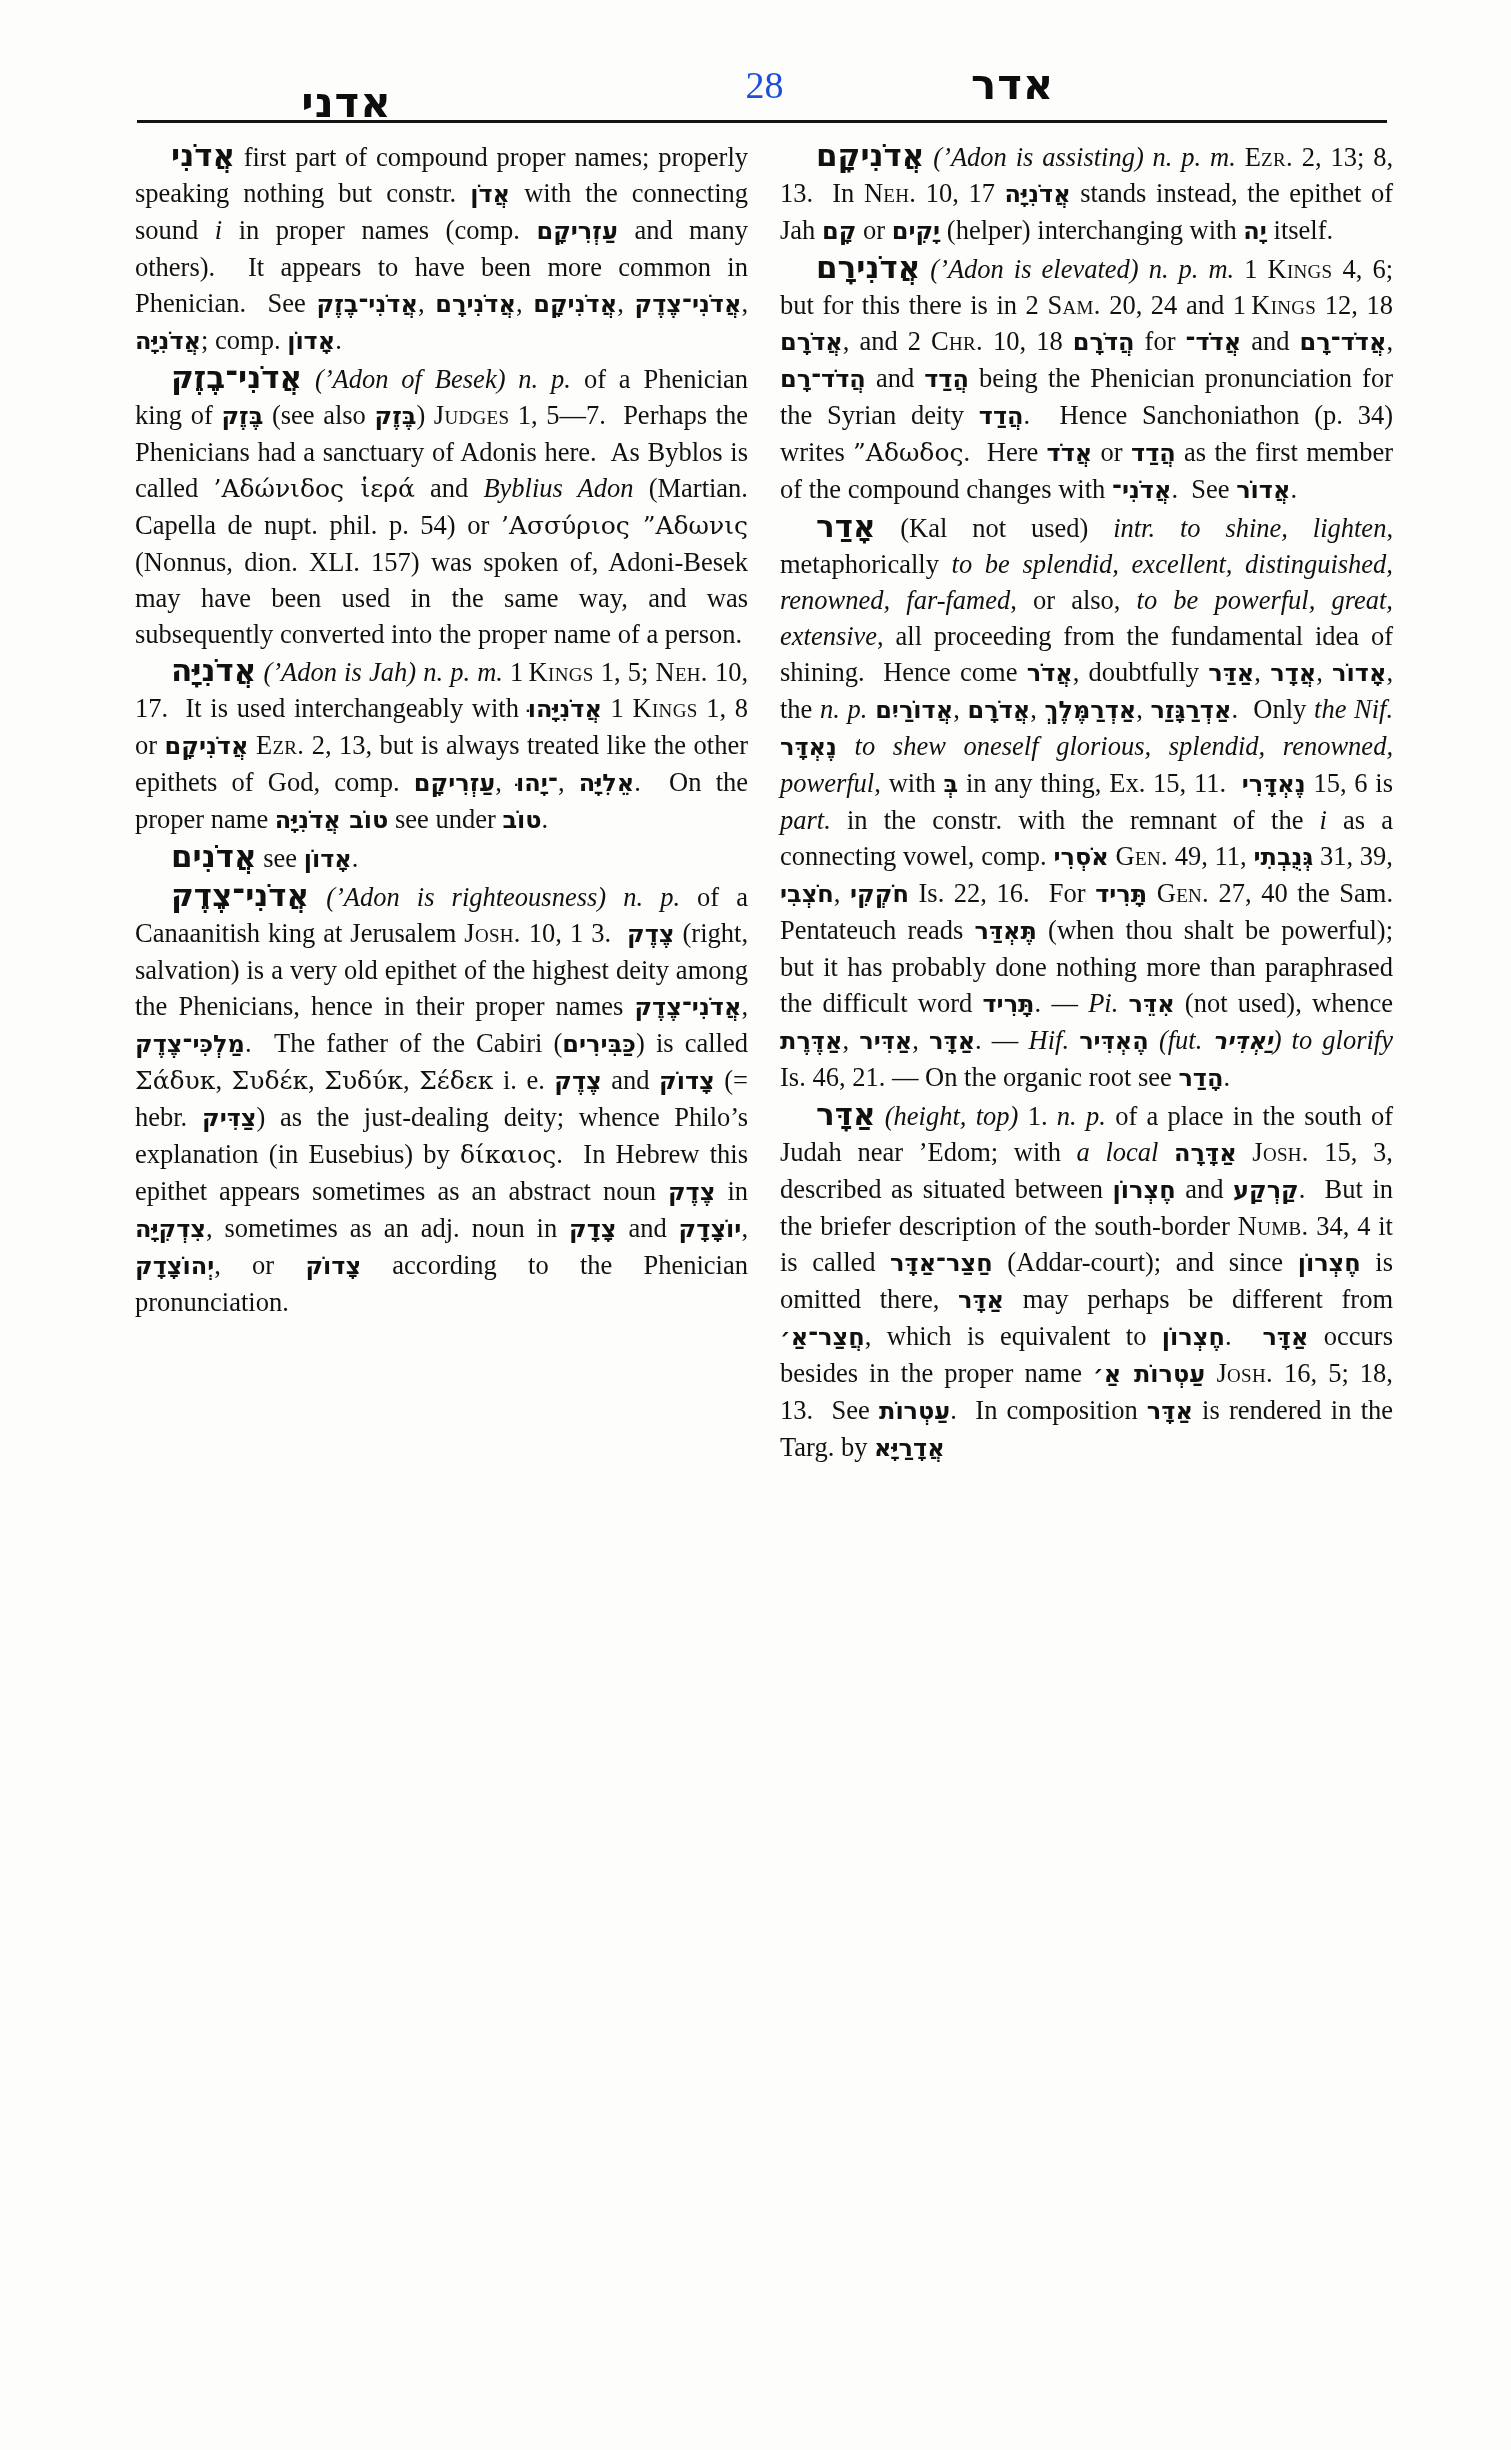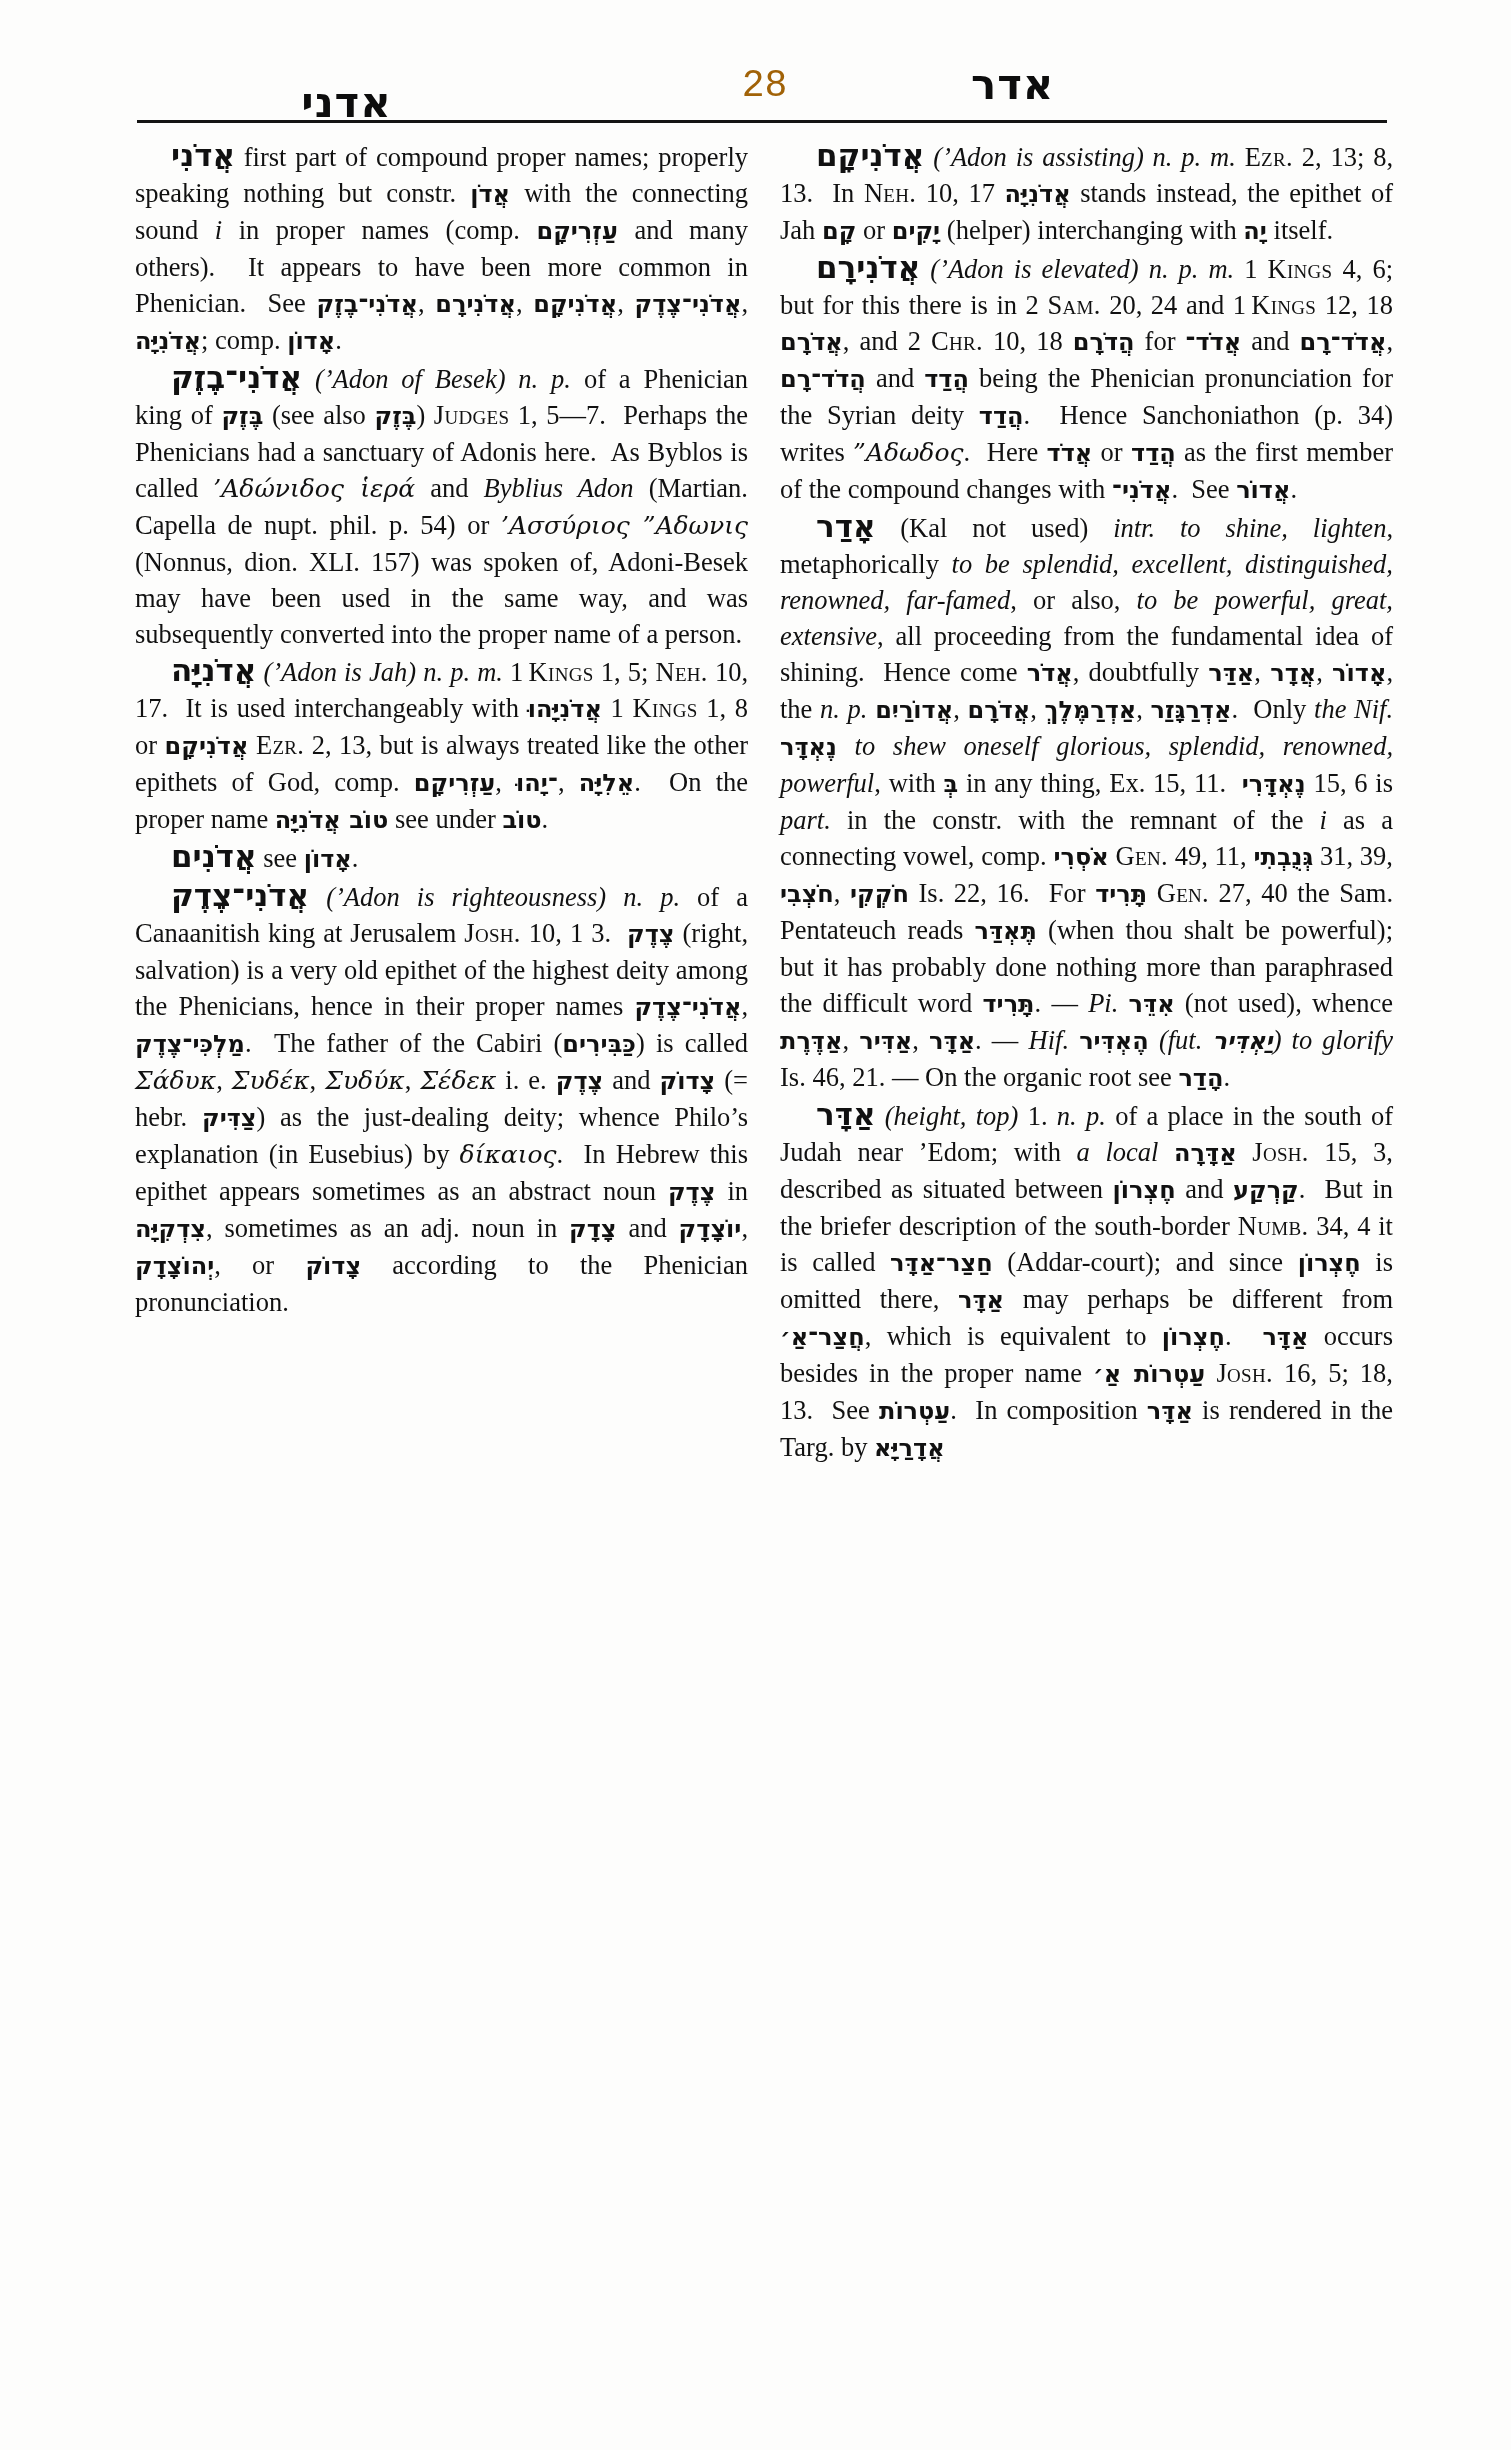--- a/index.html
+++ b/index.html
@@ -39,24 +39,24 @@
     direction: rtl;
     unicode-bidi: isolate;
     line-height: 1;
     color: #0d0d0d;
   }
   #head-left  { width: 423px; text-align: center; margin-top: 36px; }
   #head-right { width: 423px; text-align: left; }
   #head-page {
     font-size: 38px;
     font-weight: 400;
-    font-family: Liberation Mono, monospace;
+    font-family: Liberation Serif, serif;
     width: 234px;
     text-align: center;
-    color: #a16207;
+    color: #1d4ed8;
   }
   #rule {
     position: absolute;
     left: 137px;
     top: 120px;
     width: 1250px;
     height: 2.7px;
     background: #141414;
   }
   
@@ -95,21 +95,20 @@
   }
   .heb-lemma {
     font-family: "DejaVu Sans", sans-serif;
     direction: rtl;
     unicode-bidi: isolate;
     font-size: 31px;
     font-weight: 700;
   }
   .gk {
     font-family: "DejaVu Serif", serif;
-    font-style: italic;
     font-size: 25px;
   }
   .sc {
     font-variant: small-caps;
     font-size: 26.5px;
     letter-spacing: 0.3px;
   }
 </style>
 </head>
 <body>

